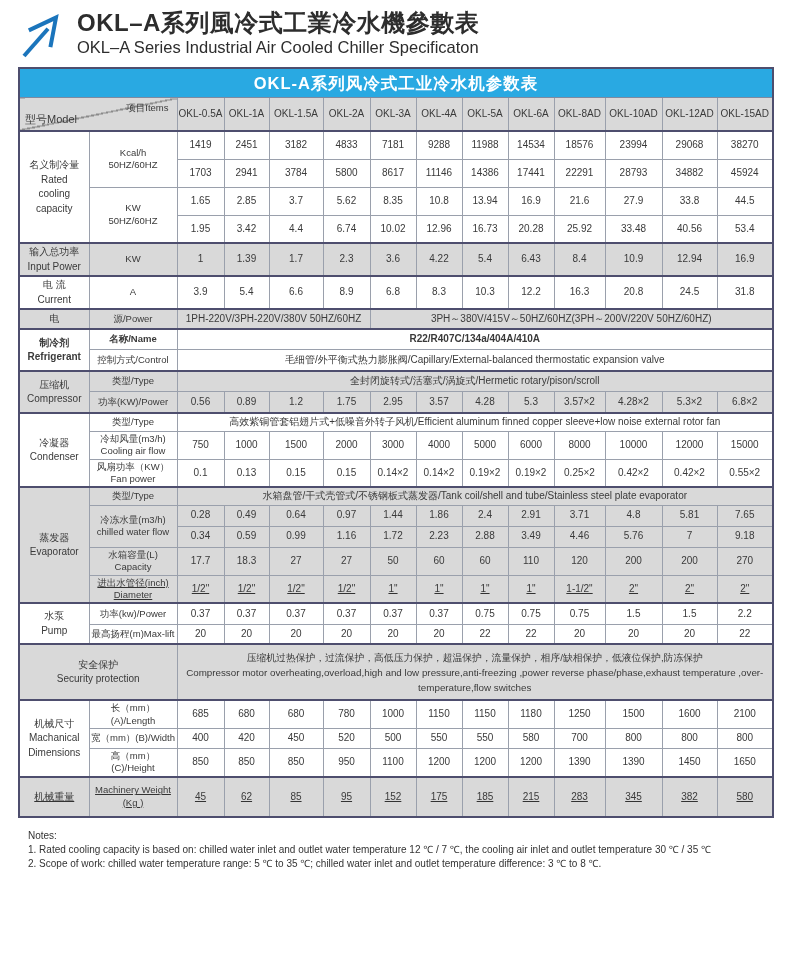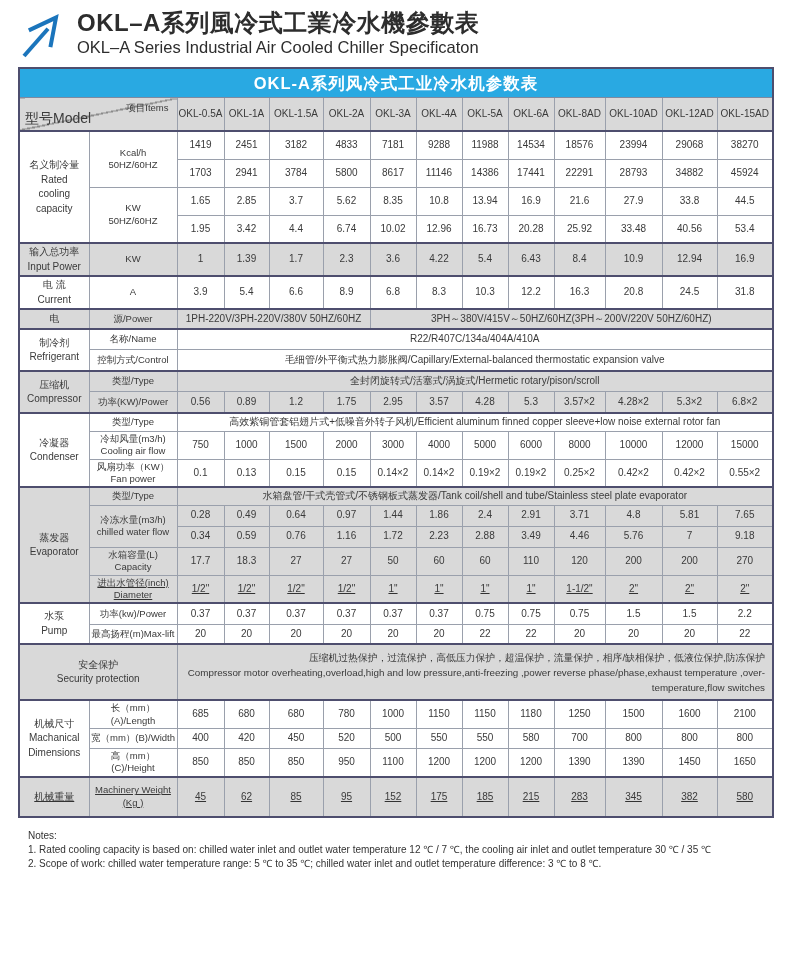--- a/index.html
+++ b/index.html
@@ -14,28 +14,28 @@
   table{border:2px solid #4e4e6e;}
   td{border:1px solid #9aa0ac;text-align:center;vertical-align:middle;
      font-size:10px;line-height:1.25;color:#3a3a3a;padding:1px 1px;overflow:hidden;}
   td.gray{background:#d9d9d9;}
   td.white{background:#ffffff;}
   td.gsep{border-top:2px solid #4e4e6e;}
   td.title-bar{background:#29a9e2;color:#ffffff;font-size:16.5px;font-weight:700;
      height:26px;letter-spacing:1px;border-bottom:1px solid #7f8aa0;}
   td.corner{position:relative;background-color:#d9d9d9;
      background-image:linear-gradient(to bottom right,transparent calc(50% - 1px),#8a8a8a calc(50% - 1px),#8a8a8a calc(50% + 0.5px),transparent calc(50% + 0.5px));}
-  .corner .m{position:absolute;left:5px;bottom:3px;font-size:14px;}
+  .corner .m{position:absolute;left:5px;bottom:3px;font-size:11px;}
   .corner .it{position:absolute;right:8px;top:4px;font-size:9.5px;}
   td.model-h{font-size:10px;height:30px;}
   td.glabel{font-size:10px;line-height:1.45;}
   td.ilabel{font-size:9.5px;line-height:1.3;}
   td.val{font-size:10px;}
   td.span{font-size:10px;}
-  td.left{text-align:right;padding:4px 7px;line-height:1.55;font-size:9.8px;}
+  td.left{text-align:center;padding:4px 7px;line-height:1.55;font-size:9.8px;}
   
   .notes{margin:11px 0 0 28px;font-size:10px;color:#333;}
   .notes .zh{line-height:1.75;}
   .notes .en{line-height:1.40;}
   .note.ind1{margin-left:17px;}
   .note.ind2{margin-left:44px;}
 </style>
 </head>
 <body>
 
@@ -179,21 +179,21 @@
         <td class="val white gsep">20.8</td>
         <td class="val white gsep">24.5</td>
         <td class="val white gsep">31.8</td>
       </tr>
       <tr style="height: 20px;">
         <td class="glabel gray gsep" rowspan="1">电</td>
         <td class="ilabel gray gsep">源/Power</td>
         <td colspan="4" class="span gray gsep">1PH-220V/3PH-220V/380V 50HZ/60HZ</td>
         <td colspan="8" class="span gray gsep">3PH～380V/415V～50HZ/60HZ(3PH～200V/220V  50HZ/60HZ)</td>
       </tr>
-      <tr style="height: 20px;">
+      <tr style="height: 20px; font-weight: bold;">
         <td class="glabel white gsep" rowspan="2">制冷剂<br>Refrigerant</td>
         <td class="ilabel white gsep">名称/Name</td>
         <td colspan="12" class="span white gsep">R22/R407C/134a/404A/410A</td>
       </tr>
       <tr style="height: 22px;">
         <td class="ilabel white">控制方式/Control</td>
         <td colspan="12" class="span white">毛细管/外平衡式热力膨胀阀/Capillary/External-balanced thermostatic expansion valve</td>
       </tr>
       <tr style="height: 20px;">
         <td class="glabel gray gsep" rowspan="2">压缩机<br>Compressor</td>
@@ -266,21 +266,21 @@
         <td class="val gray">2.4</td>
         <td class="val gray">2.91</td>
         <td class="val gray">3.71</td>
         <td class="val gray">4.8</td>
         <td class="val gray">5.81</td>
         <td class="val gray">7.65</td>
       </tr>
       <tr style="height: 21px;">
         <td class="val gray">0.34</td>
         <td class="val gray">0.59</td>
-        <td class="val gray">0.76</td>
+        <td class="val gray">0.99</td>
         <td class="val gray">1.16</td>
         <td class="val gray">1.72</td>
         <td class="val gray">2.23</td>
         <td class="val gray">2.88</td>
         <td class="val gray">3.49</td>
         <td class="val gray">4.46</td>
         <td class="val gray">5.76</td>
         <td class="val gray">7</td>
         <td class="val gray">9.18</td>
       </tr>

